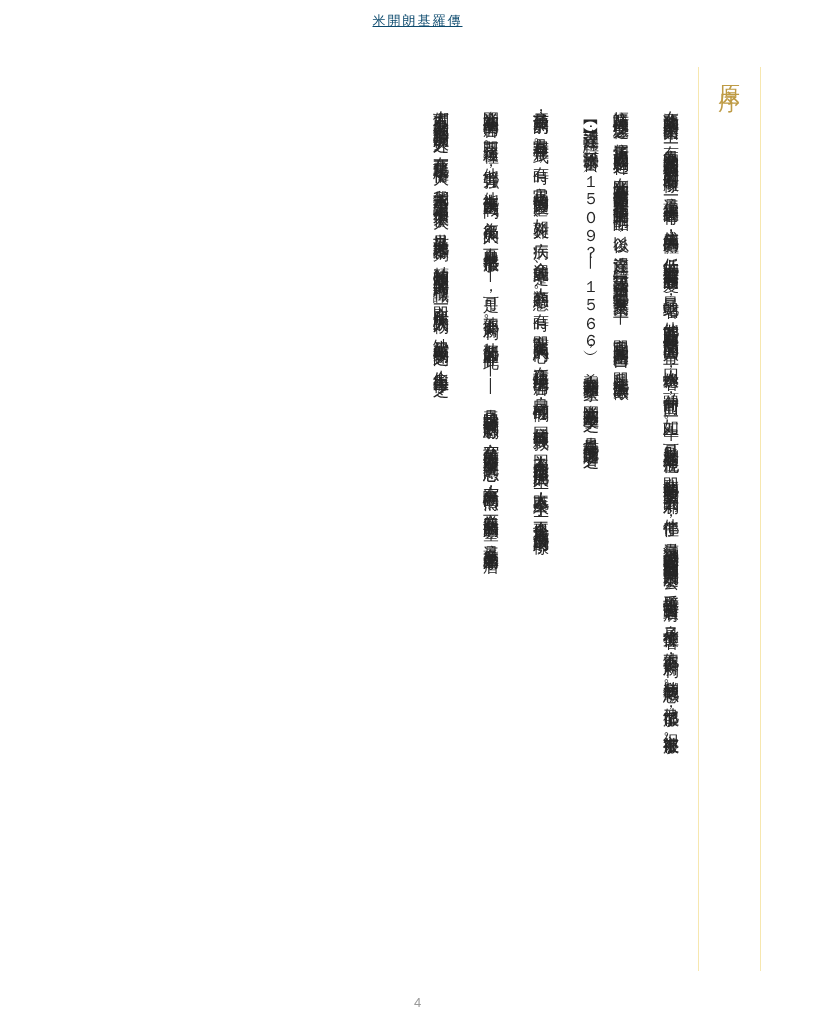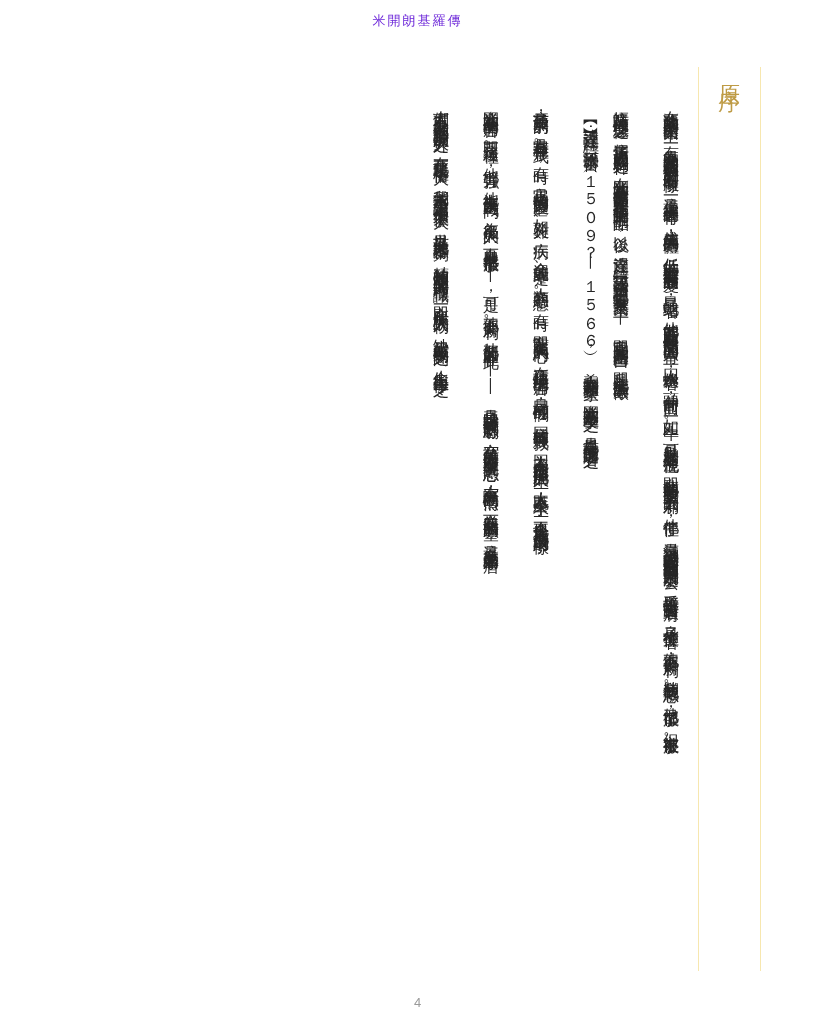--- a/index.html
+++ b/index.html
@@ -15,21 +15,22 @@
     overflow: hidden;
   }
   
   .running-head {
     position: absolute;
     top: 12px; left: 0;
     width: 100%;
     text-align: center;
     font-size: 13px;
     letter-spacing: 2px;
-    color: #6d28d9;
+    color: #0c4a6e;
+    text-decoration: underline;
   }
   
   .section-heading {
     position: absolute;
     top: 67px;
     right: 74px;
     width: 61px;
     height: 904px;
     border-left: 1px solid #f7e7af;
     border-right: 1px solid #f7e7af;

